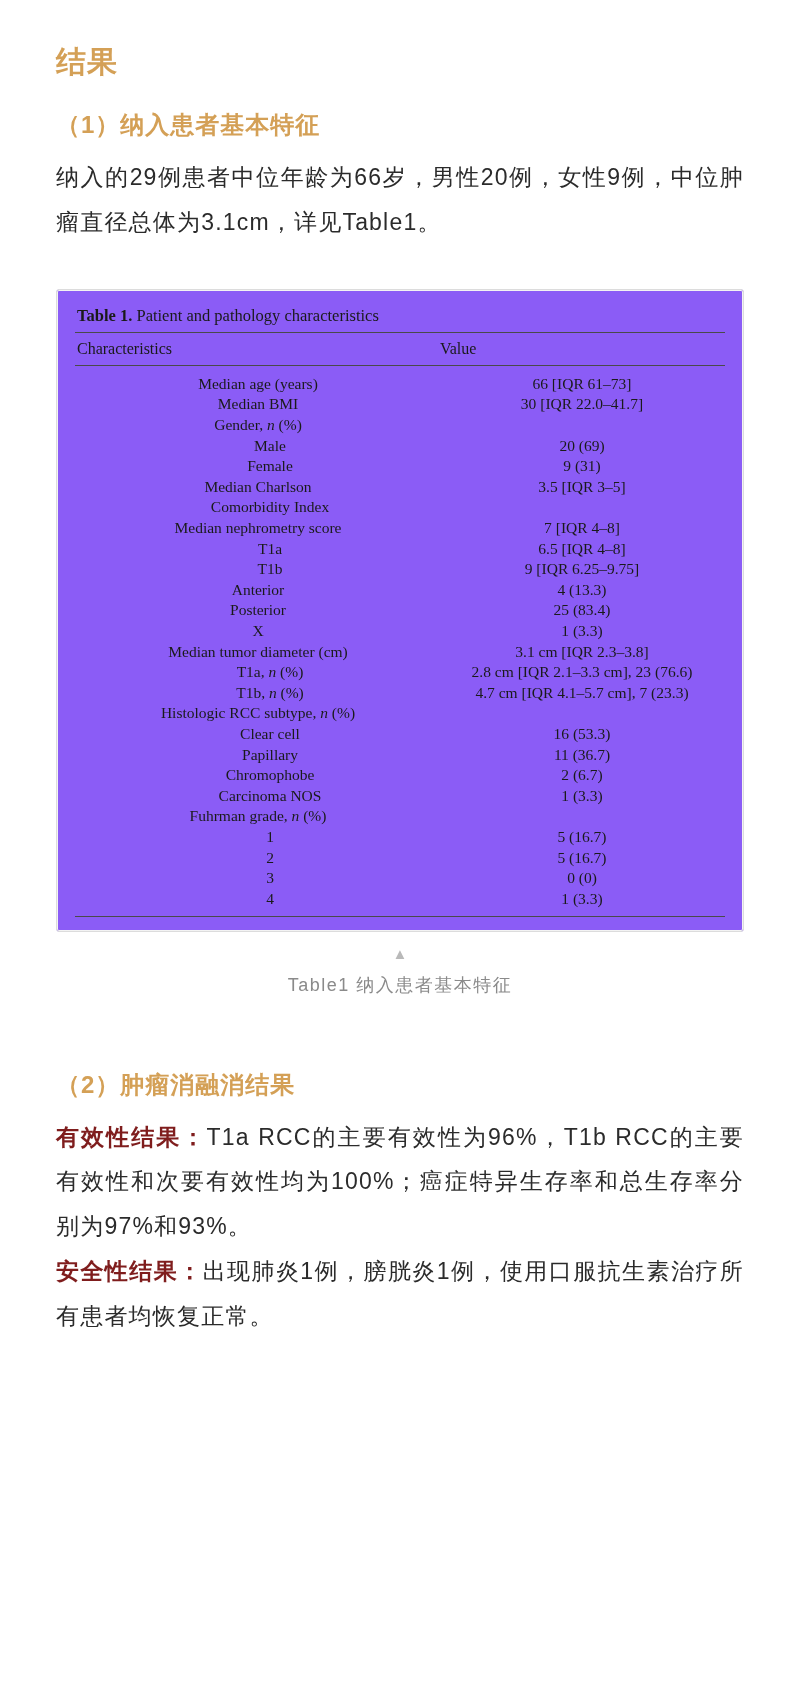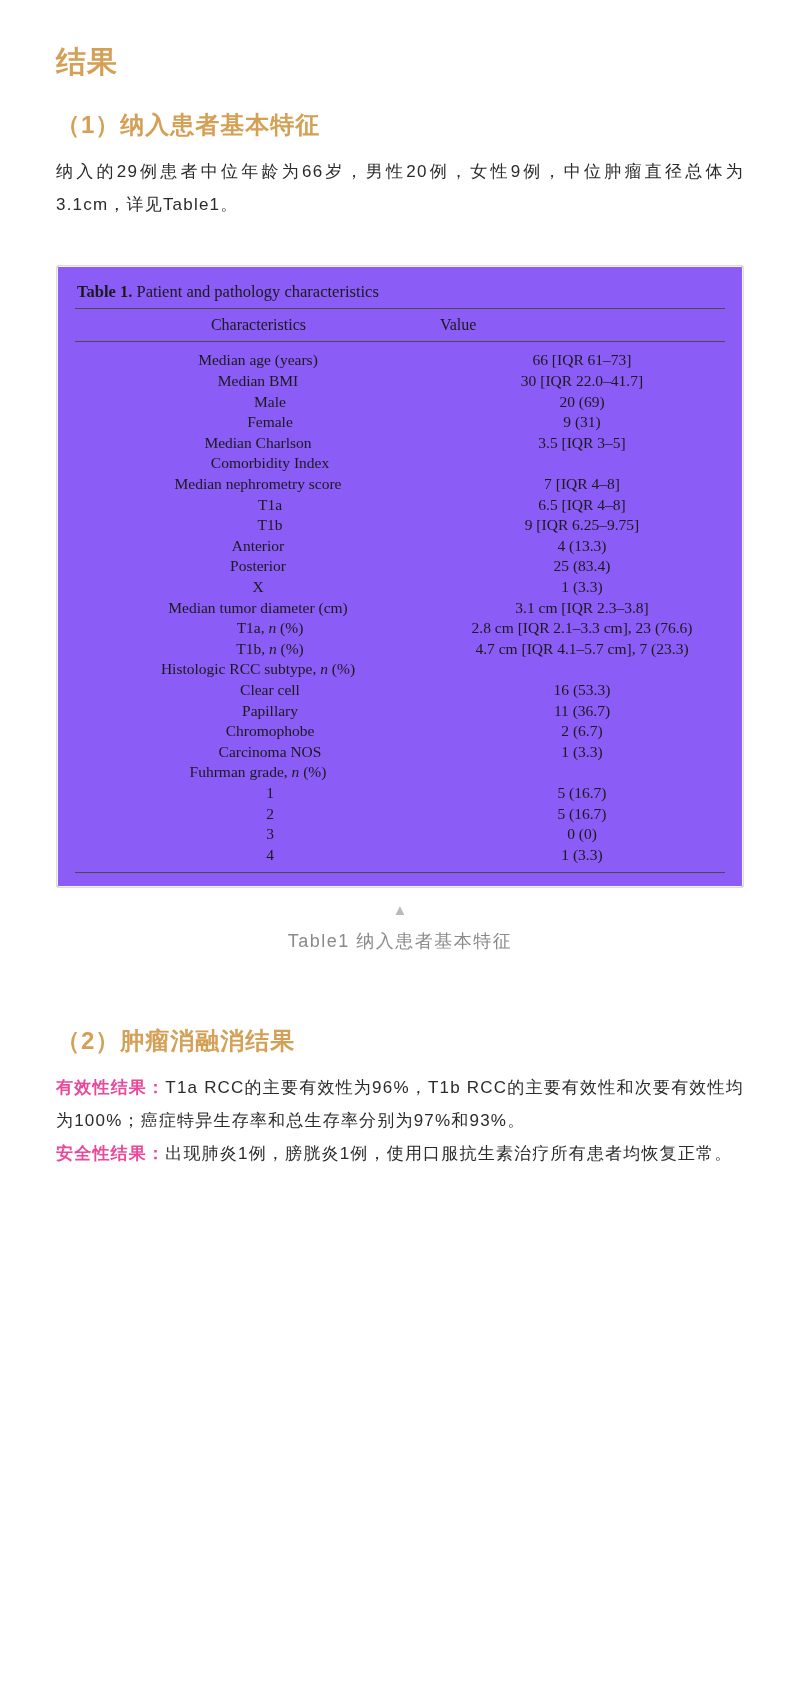--- a/index.html
+++ b/index.html
@@ -28,21 +28,21 @@
     margin: 14px 0 26px 0;
   }
   .sub-title {
     font-size: 24px;
     font-weight: bold;
     color: #d4a056;
     letter-spacing: 1px;
     margin: 0 0 14px 0;
   }
   .para {
-    font-size: 17px;
+    font-size: 23px;
     line-height: 1.95;
     color: #2b2b2b;
     letter-spacing: 1.2px;
     text-align: justify;
     margin: 0;
   }
   .figure-block {
     margin: 44px 0 0 0;
   }
   .table-card {
@@ -62,21 +62,21 @@
   }
   .tbl-title b { font-weight: bold; }
   .tbl-head {
     display: flex;
     font-family: "Liberation Serif", serif;
     font-size: 16px;
     color: #1a1a1a;
     padding: 7px 0 7px 2px;
     border-bottom: 1px solid #4a4a4a;
   }
-  .tbl-head .c1 { width: 56%; text-align: center; }
+  .tbl-head .c1 { width: 56%; }
   .tbl-head .c2 { width: 44%; }
   .tbl-body {
     font-family: "Liberation Serif", serif;
     font-size: 15.5px;
     color: #1a1a1a;
     padding: 8px 0 6px 0;
     border-bottom: 1.6px solid #4a4a4a;
     text-align: center;
   }
   .trow {
@@ -97,21 +97,21 @@
   .fig-caption {
     text-align: center;
     font-size: 18px;
     color: #8a8a8a;
     letter-spacing: 1.5px;
     margin-top: 12px;
   }
   .gap-lg { height: 72px; }
   .lead {
     font-weight: bold;
-    color: #ec4899;
+    color: #7f1d1d;
     margin-top: 44px;
   }
 </style>
 </head>
 <body>
 
 <div class="page">
 
   <h1 class="section-title">结果</h1>
 
@@ -134,20 +134,24 @@
 
       <div class="tbl-body" id="tbl-body">
           <div class="trow">
             <div class="c1">Median age (years)</div>
             <div class="c2">66 [IQR 61–73]</div>
           </div>
           <div class="trow">
             <div class="c1">Median BMI</div>
             <div class="c2">30 [IQR 22.0–41.7]</div>
           </div>
+          <div class="trow">
+            <div class="c1">Gender, <span class="ital">n</span> (%)</div>
+            <div class="c2"></div>
+          </div>
           <div class="trow indent1">
             <div class="c1">Male</div>
             <div class="c2">20 (69)</div>
           </div>
           <div class="trow indent1">
             <div class="c1">Female</div>
             <div class="c2">9 (31)</div>
           </div>
           <div class="trow">
             <div class="c1">Median Charlson</div>

